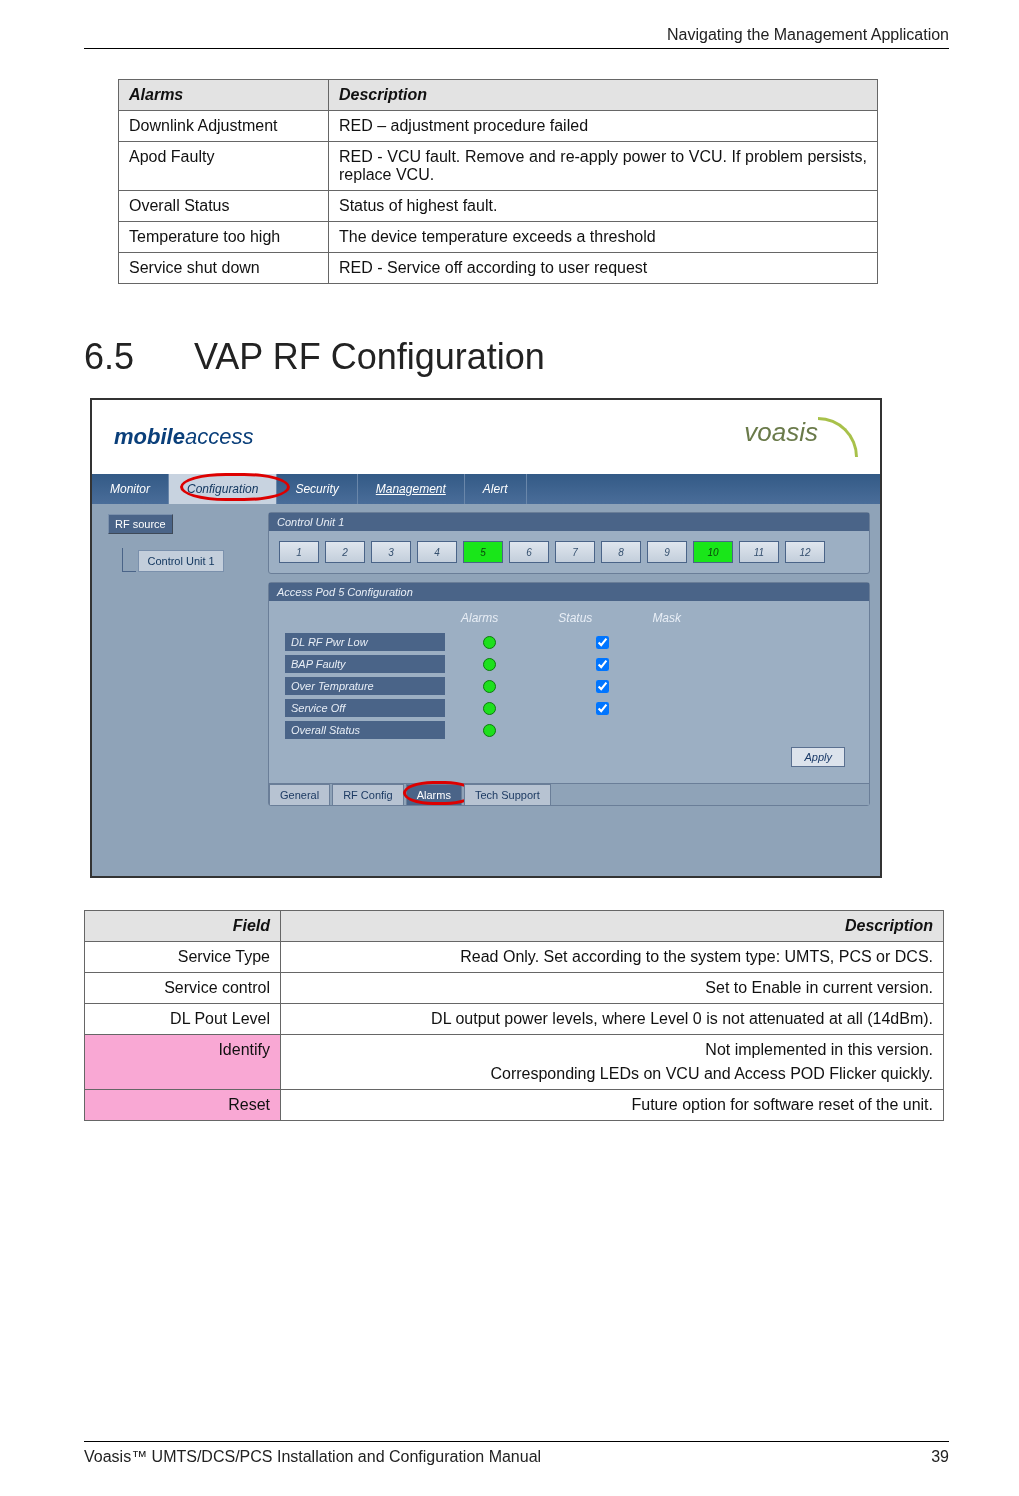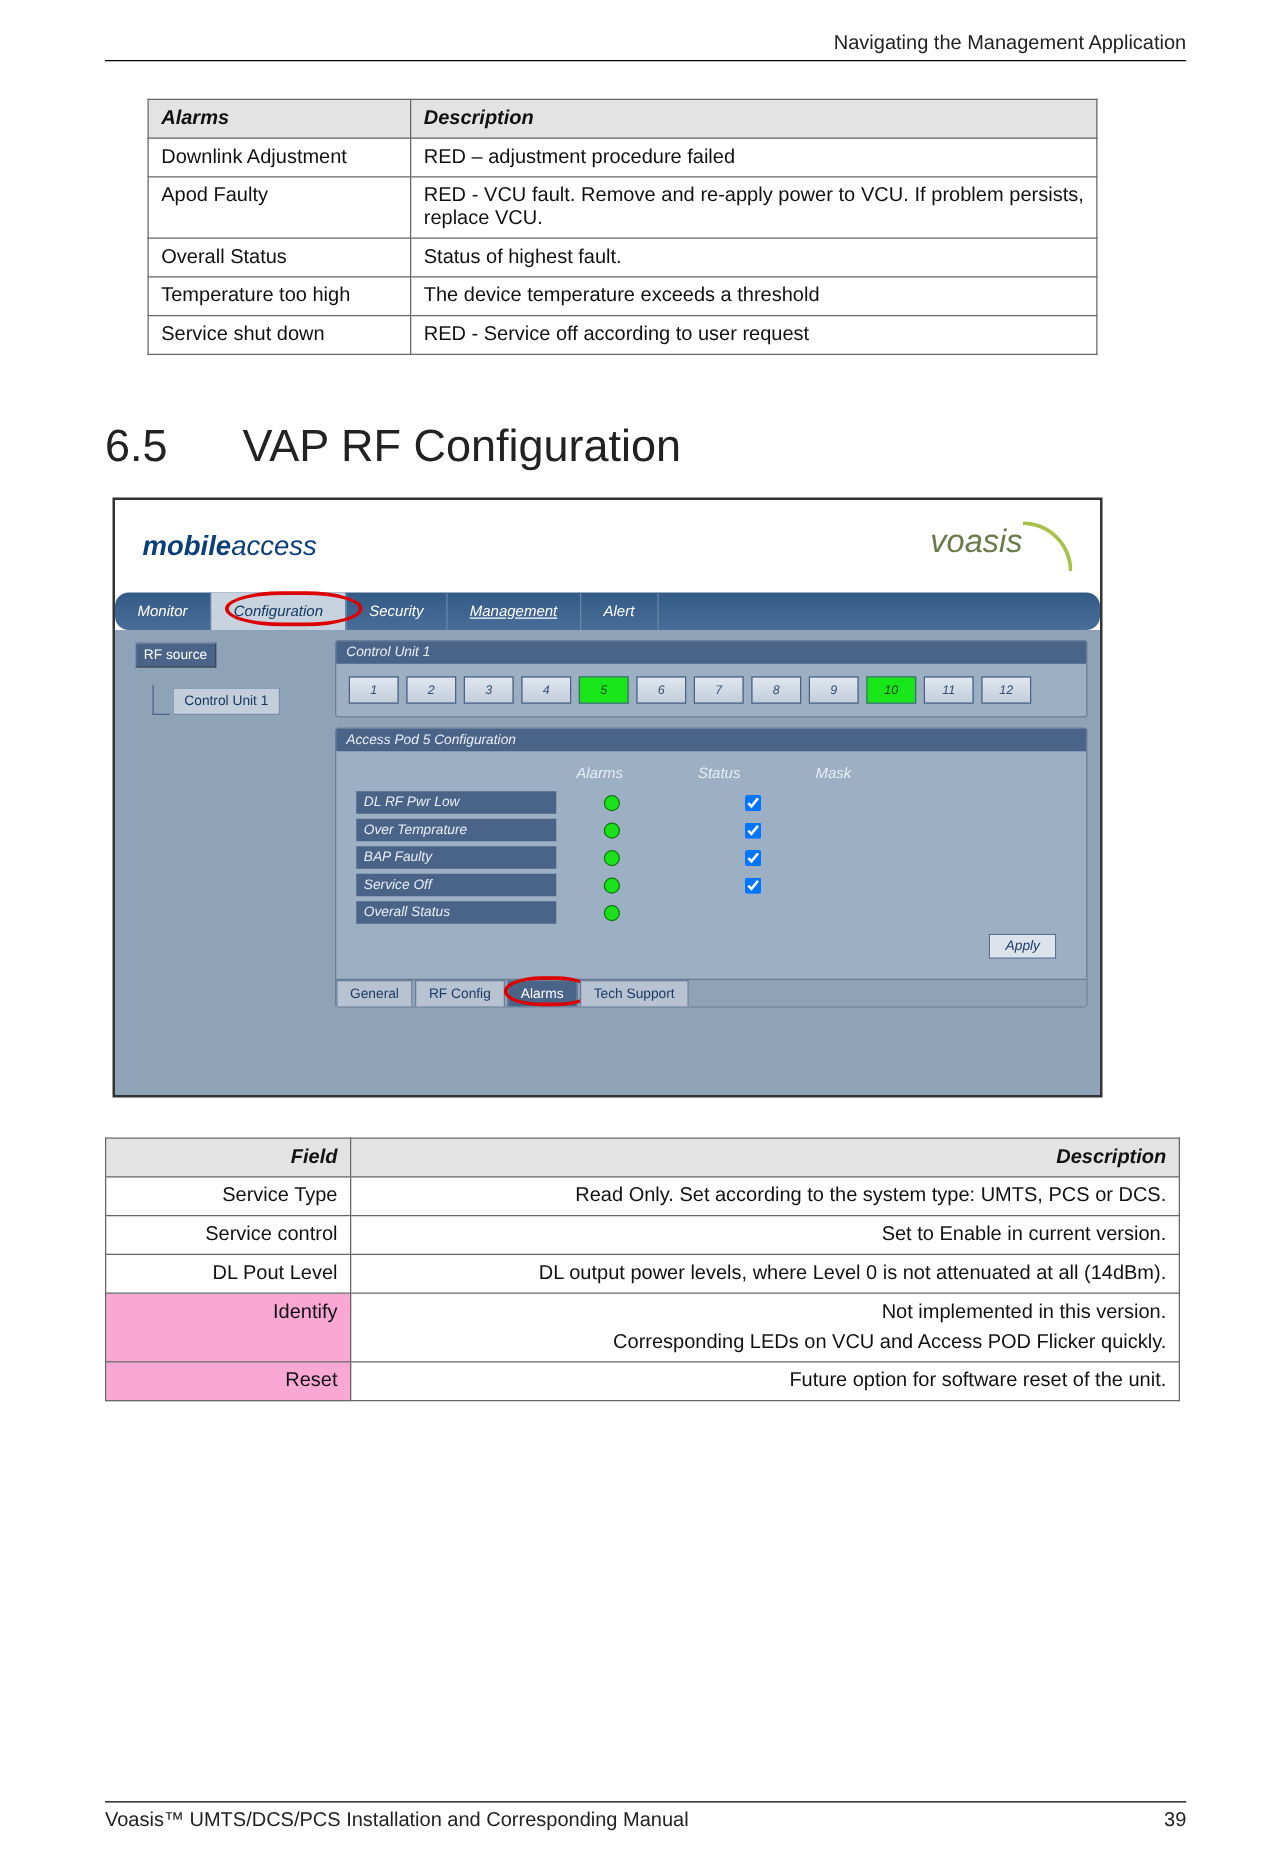--- a/index.html
+++ b/index.html
@@ -44,21 +44,21 @@
   .section-num { display: inline-block; width: 110px; }
 
   
   .shot-wrap { margin-left: 6px; width: 792px; height: 480px; border: 2px solid #333; position: relative; background:#fff; }
   .shot-top { height: 74px; background: #fff; display:flex; align-items:center; justify-content:space-between; padding:0 22px; }
   .logo-ma { font-family: Arial; font-size: 22px; color:#0a3f7a; font-style: italic; }
   .logo-ma b { font-weight:bold; }
   .logo-vo { font-family: Arial; font-size: 26px; color:#6a7a4a; font-style: italic; }
   .swoosh { width:40px; height:40px; border:3px solid #a8c14a; border-left:none; border-bottom:none; border-radius:0 40px 0 0; display:inline-block; vertical-align:middle; }
 
-  .tabbar { height: 30px; background: linear-gradient(#335a86,#4a6d99); display:flex; align-items:stretch; font-size:12px; color:#fff; font-style:italic;border-radius:11px; }
+  .tabbar { height: 30px; background: linear-gradient(#335a86,#4a6d99); display:flex; align-items:stretch; font-size:12px; color:#fff; font-style:italic; }
   .tabbar .tab { padding:0 18px; display:flex; align-items:center; border-right:1px solid #6a87aa; position:relative; }
   .tabbar .tab.active { background:#c8d3e0; color:#143860; }
   .oval-red { position:absolute; border:3px solid #d00; border-radius:50%/60%; }
   .oval-config { width:110px; height:28px; left:88px; top:-1px; }
   .oval-alarms { width:72px; height:24px; left:-4px; top:-4px; }
 
   .shot-body { display:flex; height: calc(100% - 104px); background:#8fa3b8; }
   .side { width: 172px; padding: 10px 16px; }
   .side-lbl { background:#4a6488; color:#fff; font-size:11px; padding:3px 6px; display:inline-block; border:1px outset #7a90ac; }
   .side-tree { margin-top:14px; margin-left:14px; }
@@ -184,26 +184,26 @@
               <span>Alarms</span>
               <span>Status</span>
               <span>Mask</span>
             </div>
             <div class="cfg-row">
               <span class="cfg-name">DL RF Pwr Low</span>
               <span class="dot"></span>
               <input type="checkbox" checked="" class="chk" style="">
             </div>
             <div class="cfg-row">
+              <span class="cfg-name">BAP Faulty</span>
+              <span class="dot"></span>
+              <input type="checkbox" checked="" class="chk" style="">
+            </div>
+            <div class="cfg-row">
               <span class="cfg-name">Over Temprature</span>
-              <span class="dot"></span>
-              <input type="checkbox" checked="" class="chk" style="">
-            </div>
-            <div class="cfg-row">
-              <span class="cfg-name">BAP Faulty</span>
               <span class="dot"></span>
               <input type="checkbox" checked="" class="chk" style="">
             </div>
             <div class="cfg-row">
               <span class="cfg-name">Service Off</span>
               <span class="dot"></span>
               <input type="checkbox" checked="" class="chk" style="">
             </div>
             <div class="cfg-row">
               <span class="cfg-name">Overall Status</span>
@@ -253,15 +253,15 @@
     </tr>
     <tr class="shade">
       <td class="colA">Reset</td>
       <td>Future option for software reset of the unit.</td>
     </tr>
   </tbody>
     </table>
 </div>
 
 <div class="footer">
-  <span>Voasis™ UMTS/DCS/PCS Installation and Corresponding Manual</span>
+  <span>Voasis™ UMTS/DCS/PCS Installation and Configuration Manual</span>
   <span>39</span>
 </div>
 
 </body></html>

